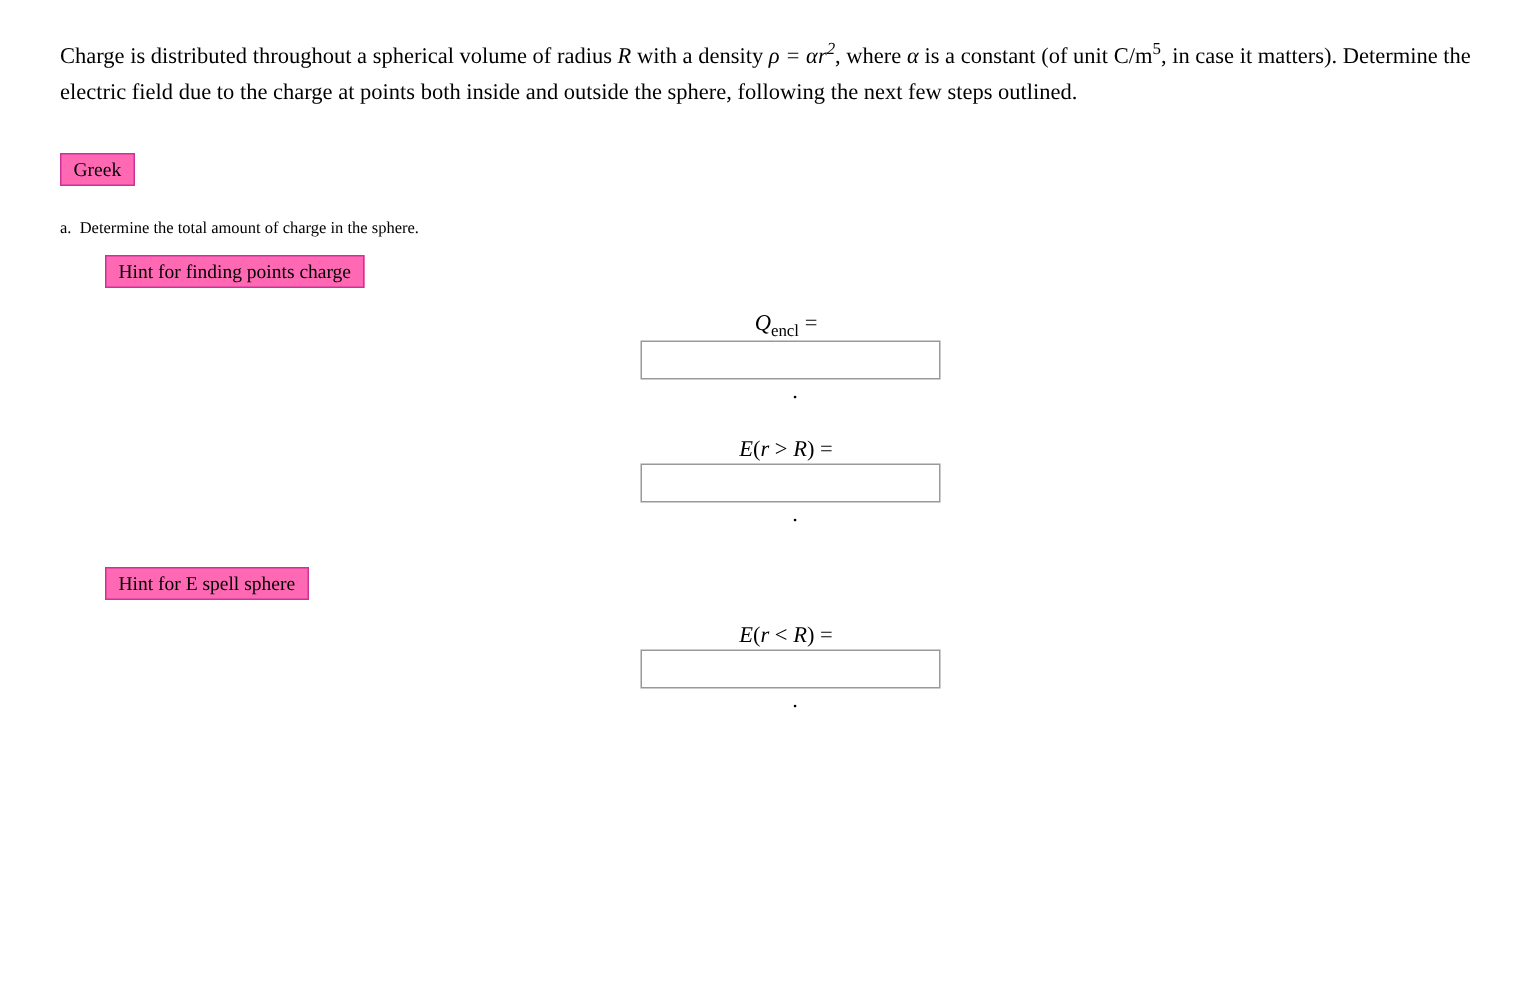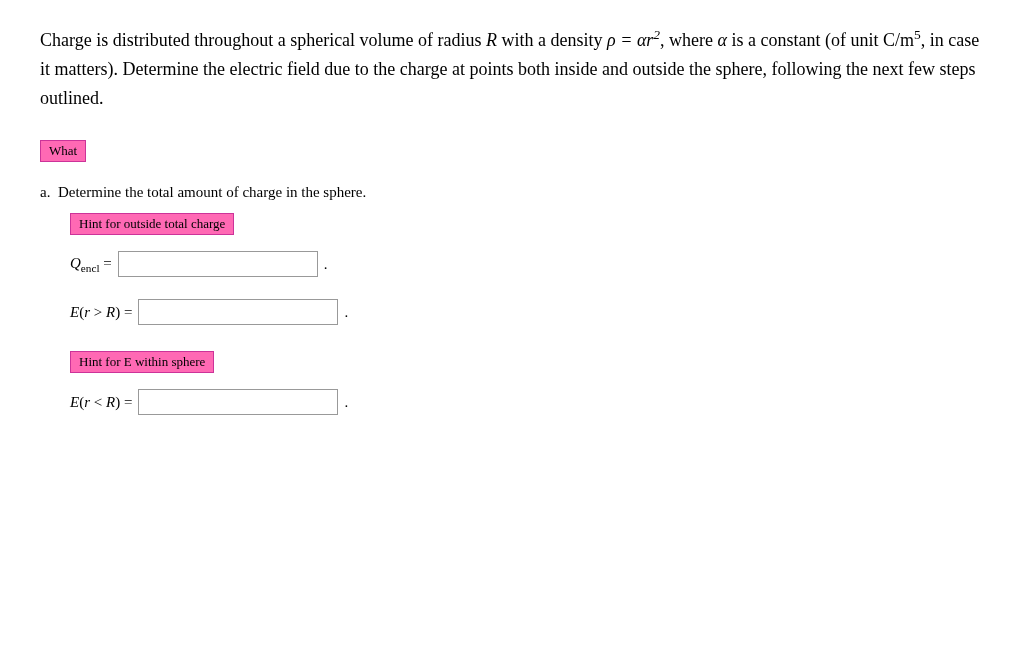--- a/index.html
+++ b/index.html
@@ -12,21 +12,21 @@
       background: #ffffff;
       font-family: Georgia, 'Times New Roman', serif;
       font-size: 15px;
       color: #000000;
       width: 1024px;
       min-height: 668px;
       padding: 24px 40px 40px 40px;
     }
 
     .problem-text {
-      font-size: 18px;
+      font-size: 15px;
       line-height: 1.6;
       margin-bottom: 24px;
     }
 
     .hint-btn {
       display: inline-block;
       background-color: #ff69b4;
       color: #000;
       border: 1px solid #cc3399;
       padding: 2px 8px;
@@ -44,28 +44,29 @@
 
     .parts-section {
       margin-top: 18px;
     }
 
     .part {
       margin-bottom: 22px;
     }
 
     .part-label {
-      font-size: 15px;
+      font-size: 11px;
       margin-bottom: 8px;
     }
 
     .input-row {
       display: flex;
       align-items: center;
       margin: 12px 0 8px 30px;
+      flex-direction: column;
     }
 
     .input-label {
       font-size: 15px;
       margin-right: 6px;
       white-space: nowrap;
     }
 
     .answer-input {
       border: 1px solid #999;
@@ -117,31 +118,31 @@
 <div>
 
   <div class="problem-text">
     Charge is distributed throughout a spherical volume of radius <span class="math">R</span> with a density
     <span class="math">ρ = αr<sup>2</sup></span>, where <span class="math">α</span> is a
     constant (of unit C/m<sup>5</sup>, in case it matters). Determine the electric field due to the charge at points both
     inside and outside the sphere, following the next few steps outlined.
   </div>
 
   <div class="hint-row" style="margin-left:0; margin-top:8px; margin-bottom:8px;">
-    <button class="hint-btn hint-btn-pink">What</button>
+    <button class="hint-btn hint-btn-pink">Greek</button>
   </div>
 
   <div class="parts-section">
 
     <div class="part">
       <div class="part-label">
         <span>a.&nbsp; Determine the total amount of charge in the sphere.</span>
       </div>
       <div class="hint-row">
-        <button class="hint-btn hint-btn-pink">Hint for outside total charge</button>
+        <button class="hint-btn hint-btn-pink">Hint for finding points charge</button>
       </div>
       <div class="input-row">
         <span class="input-label">
           <span class="math">Q</span><sub>encl</sub>&nbsp;=
         </span>
         <input class="answer-input" type="text" style="">
         <span class="dot-after">.</span>
       </div>
     </div>
 
@@ -150,21 +151,21 @@
         <span class="input-label">
           <span class="math">E</span>(<span class="math">r</span> &gt; <span class="math">R</span>)&nbsp;=
         </span>
         <input class="answer-input" type="text" style="">
         <span class="dot-after">.</span>
       </div>
     </div>
 
     <div class="part">
       <div class="hint-row">
-        <button class="hint-btn hint-btn-pink">Hint for E within sphere</button>
+        <button class="hint-btn hint-btn-pink">Hint for E spell sphere</button>
       </div>
       <div class="input-row">
         <span class="input-label">
           <span class="math">E</span>(<span class="math">r</span> &lt; <span class="math">R</span>)&nbsp;=
         </span>
         <input class="answer-input" type="text" style="">
         <span class="dot-after">.</span>
       </div>
     </div>
 

